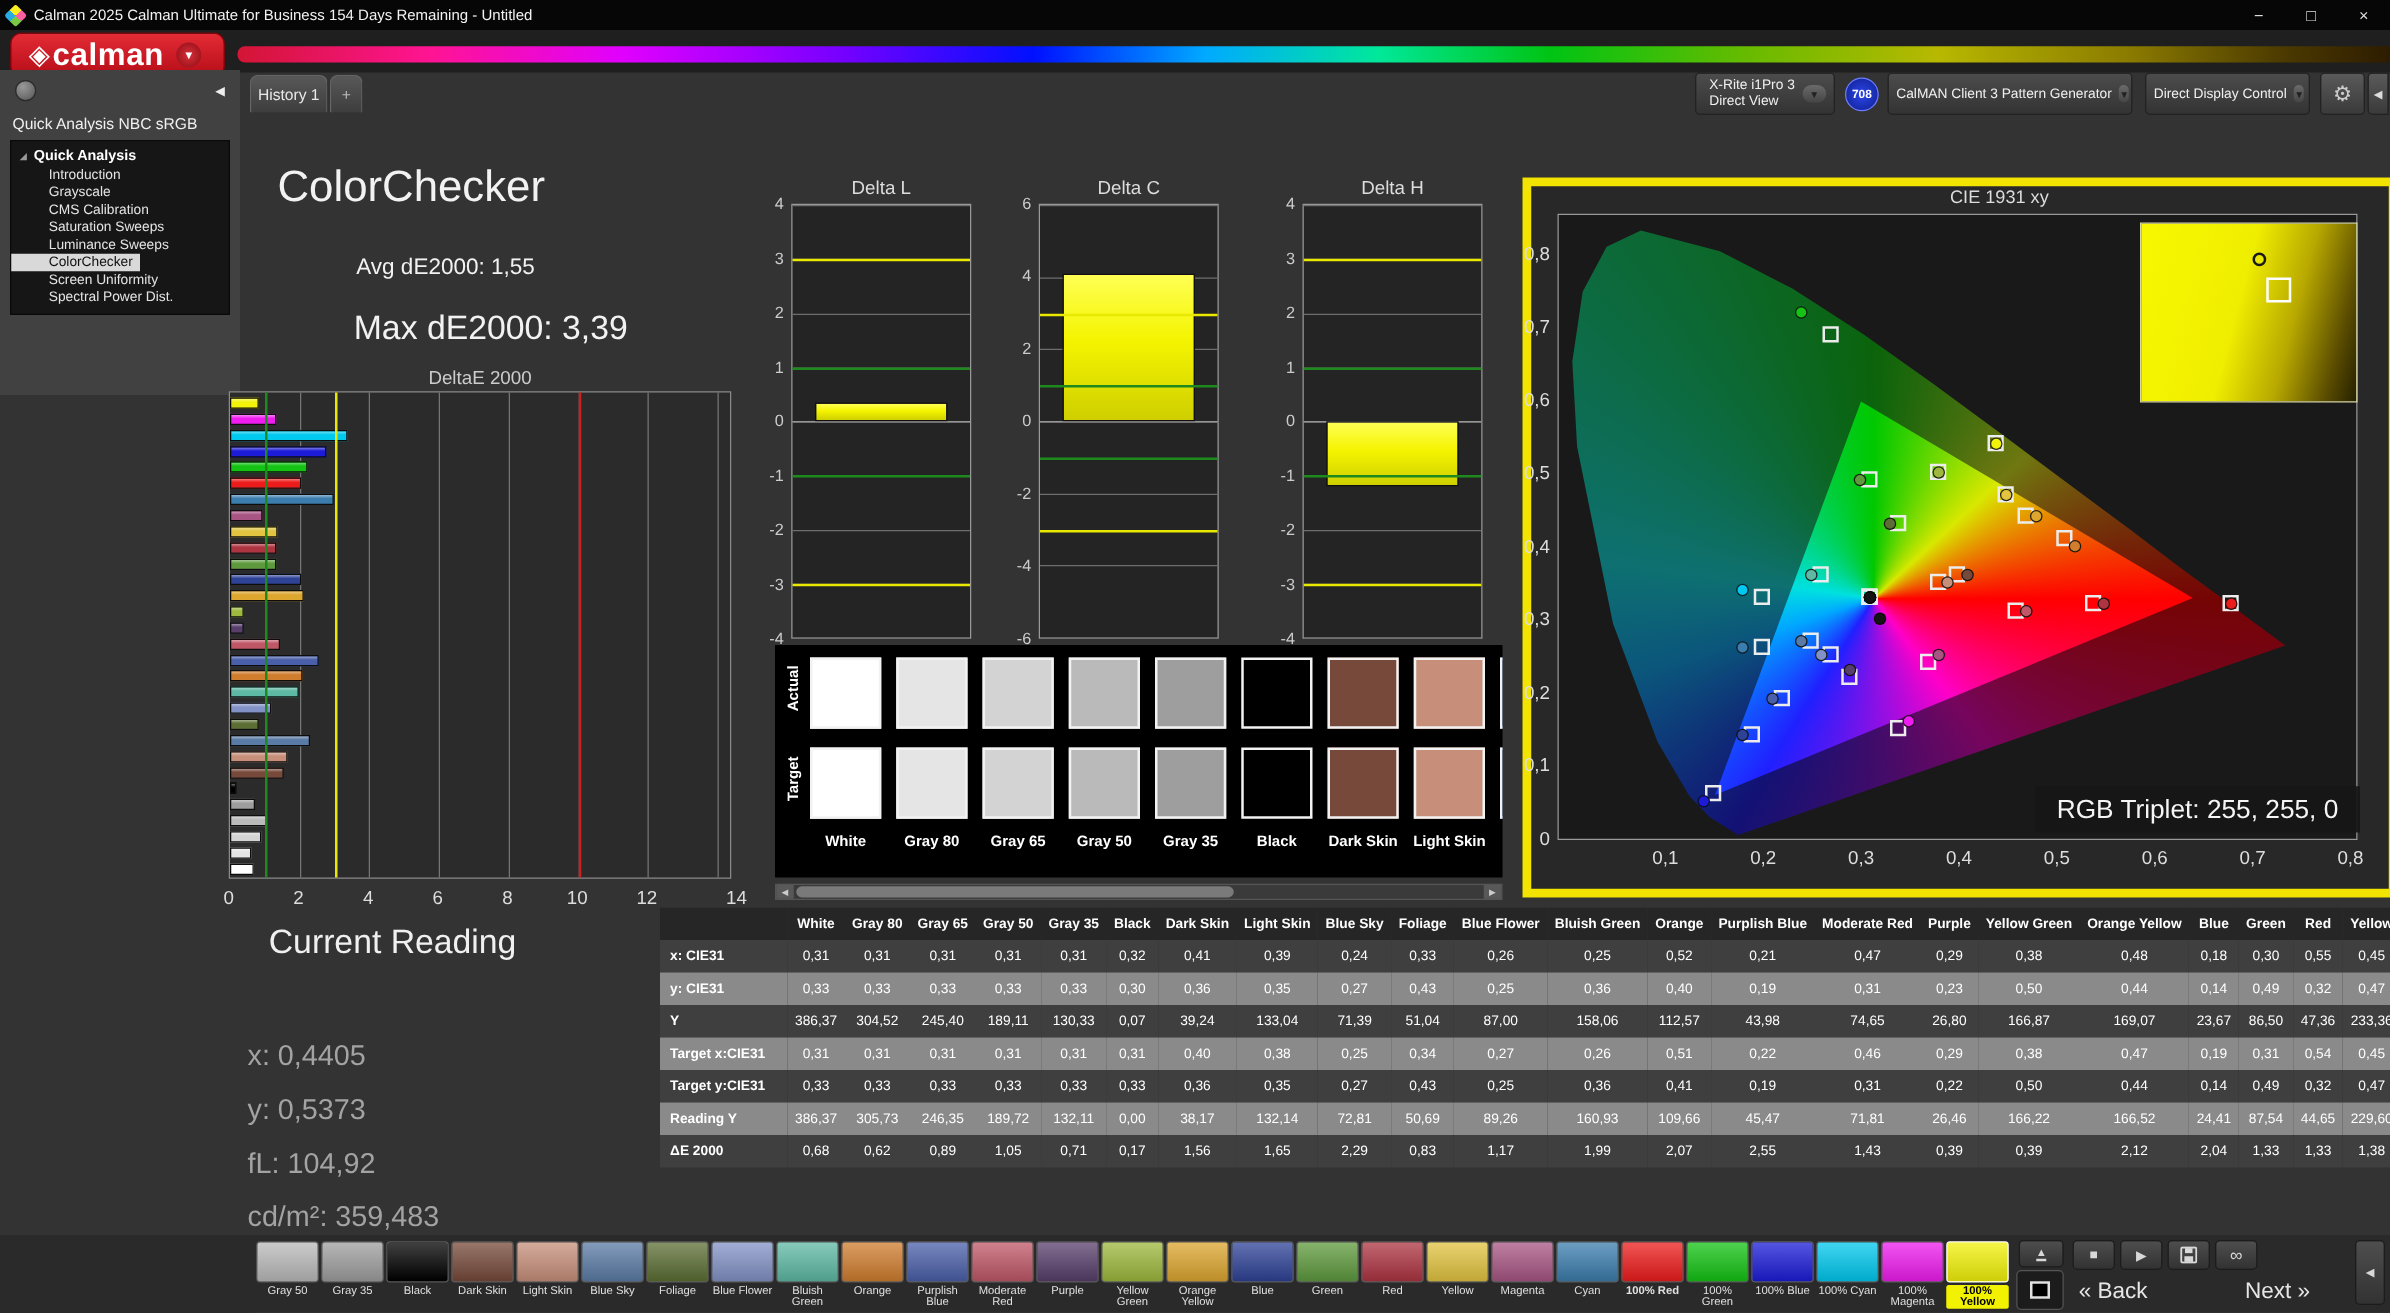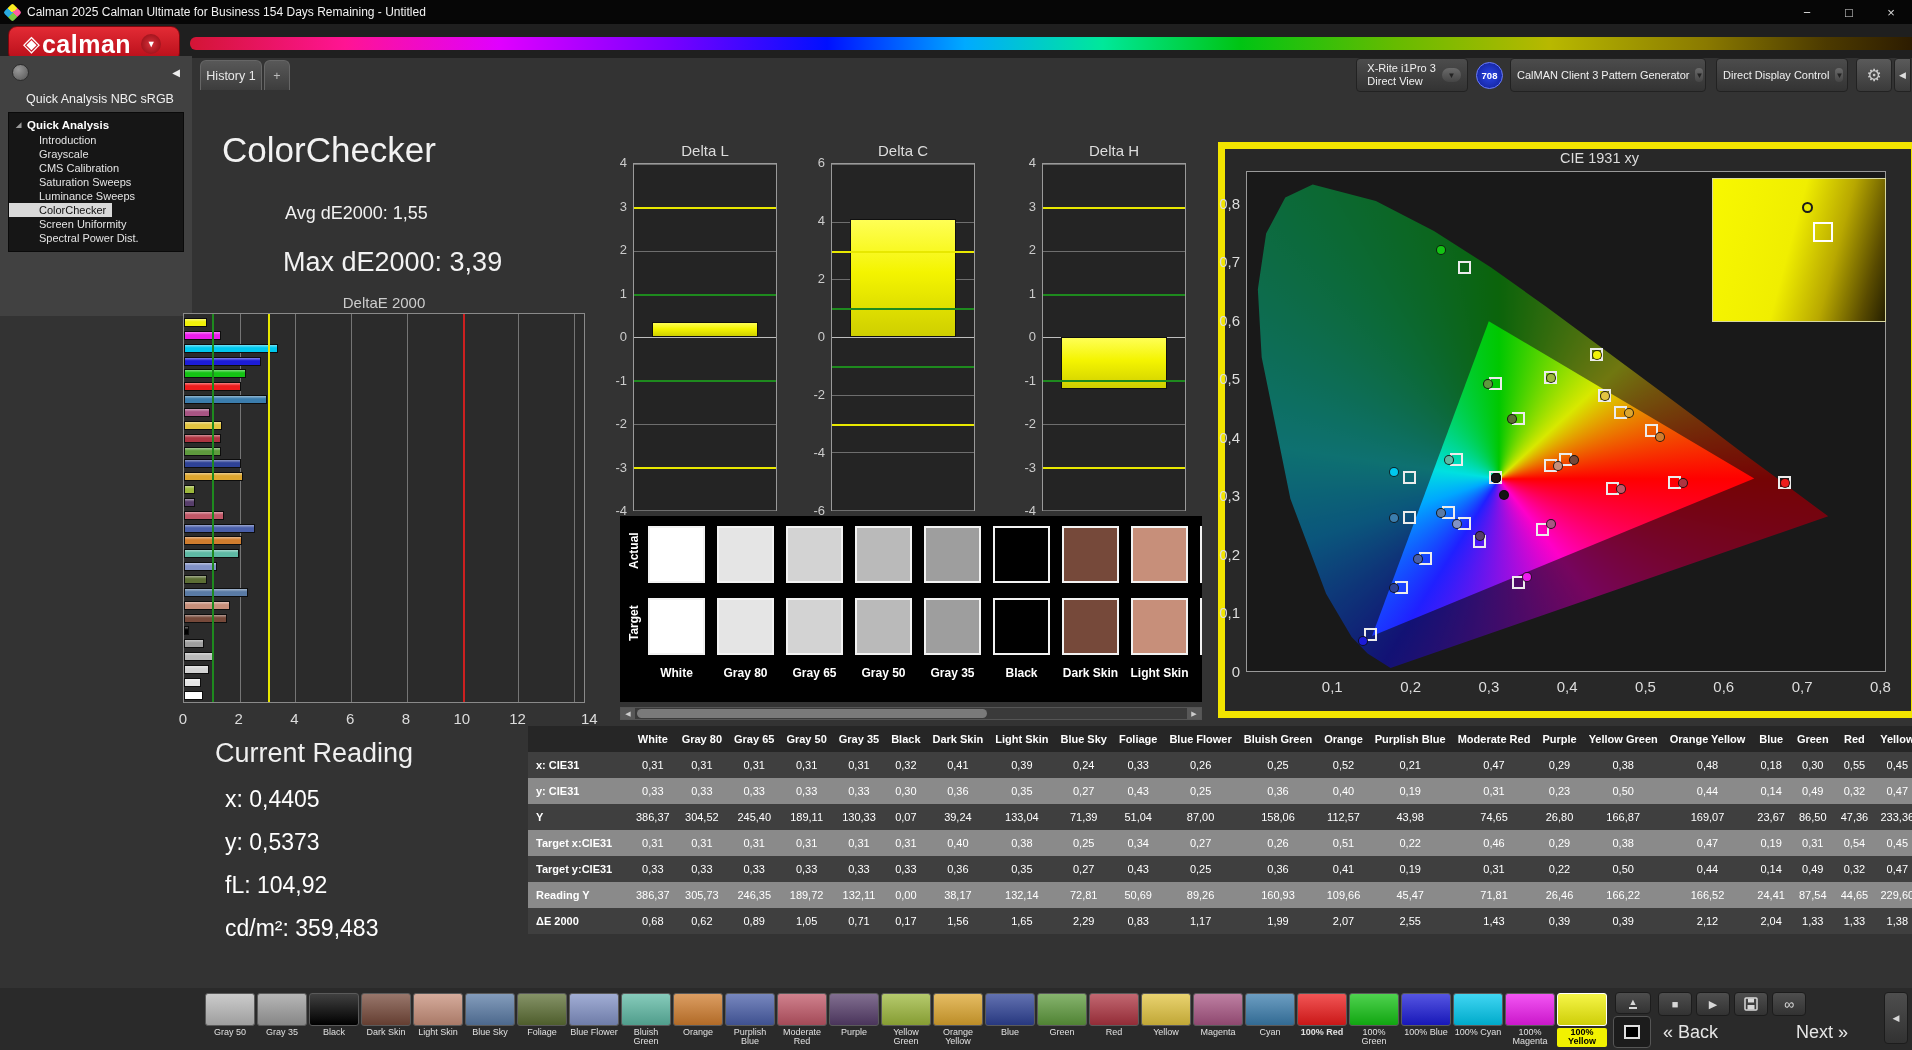--- a/index.html
+++ b/index.html
@@ -46,21 +46,21 @@
   #display-widget { left:1716px; width:132px; }
   #gear-btn { left:1856px; top:58px; width:36px; height:34px; background:linear-gradient(#5a5a5a,#3a3a3a); border:1px solid #222;
     border-radius:4px; color:#ccc; font-size:17px; display:flex; align-items:center; justify-content:center; }
   #collapse-right { left:1894px; top:58px; width:17px; height:34px; background:linear-gradient(#5a5a5a,#3a3a3a); border:1px solid #222;
     border-radius:4px 0 0 4px; color:#ddd; font-size:9px; display:flex; align-items:center; justify-content:center; }
 
   
   #sidebar { left:0; top:56px; width:192px; height:260px; background:#414141; }
   #sb-round { left:12px; top:8px; width:17px; height:17px; border-radius:50%; background:radial-gradient(circle at 35% 30%,#999,#555); border:1px solid #2c2c2c; position:absolute; }
   #sb-collapse { left:168px; top:8px; width:16px; height:17px; color:#eee; font-size:10px; display:flex; align-items:center; justify-content:center; position:absolute; }
-  #sb-header { left:10px; top:36px; font-size:12.5px; color:#f0f0f0; position:absolute; white-space:nowrap;margin-left:16px; }
+  #sb-header { left:10px; top:36px; font-size:12.5px; color:#f0f0f0; position:absolute; white-space:nowrap; }
   #tree { left:8px; top:56px; width:176px; height:140px; background:#161616; border:1px solid #0a0a0a; position:absolute; padding:5px 0 0 0; }
   .tree-root { color:#fff; font-weight:bold; font-size:11.5px; padding:1px 0 2px 18px; position:relative; }
   .tree-root .tri { position:absolute; left:7px; top:3px; font-size:7px; color:#999; }
   .tree-item { color:#e4e4e4; font-size:11px; padding:1px 2px 1px 30px; white-space:nowrap; }
   .tree-item.sel { background:#d9d9d9; color:#111; width:max-content; padding-right:6px; }
 
   
   #main-heading { left:222px; top:130px; font-size:35px; color:#f2f2f2; }
   #avg-line { left:285px; top:203px; font-size:18px; color:#f2f2f2; }
   #max-line { left:283px; top:247px; font-size:27px; color:#f2f2f2; }
@@ -68,21 +68,21 @@
   
   #de-title { left:183px; top:294px; width:402px; text-align:center; font-size:15px; color:#ccc; }
   #de-plot { left:183px; top:313px; width:402px; height:390px; background:#2b2b2b; border:1px solid #8a8a8a; }
   .de-grid { position:absolute; top:0; bottom:0; width:1px; background:#757575; }
   .de-limit { position:absolute; top:0; bottom:0; width:2px; }
   .de-bar { position:absolute; height:9px; border:1px solid #0d0d0d; }
   .de-xlabel { position:absolute; top:710px; font-size:15px; color:#ddd; width:30px; text-align:center; }
 
   
   #cr-title { left:215px; top:738px; font-size:27px; color:#f0f0f0; }
-  .cr-line { left:225px; font-size:23px; color:#ffffff; position:absolute; }
+  .cr-line { left:198px; font-size:23px; color:#a3a3a3; position:absolute;margin-top:45px; }
 
   
   .dc-title { position:absolute; top:142px; font-size:15px; color:#ddd; text-align:center; }
   .dc-plot { position:absolute; top:163px; height:348px; background:#242424; border:1px solid #9a9a9a; }
   .dc-grid { position:absolute; left:0; right:0; height:1px; background:#6e6e6e; }
   .dc-zero { position:absolute; left:0; right:0; height:1px; background:#bdbdbd; }
   .dc-limit { position:absolute; left:0; right:0; height:2px; }
   .dc-bar { position:absolute; left:13%; width:74%; background:linear-gradient(#ffff55,#f4f400 45%,#cfcf00); border:1px solid #101010; }
   .dc-tick { position:absolute; width:30px; text-align:right; font-size:13px; color:#ccc; }
 
@@ -681,20 +681,21 @@
       <div class="abs cie-xtick" style="left: 1547.2px;">0,4</div>
       <div class="abs cie-xtick" style="left: 1625.5px;">0,5</div>
       <div class="abs cie-xtick" style="left: 1703.8px;">0,6</div>
       <div class="abs cie-xtick" style="left: 1782.1px;">0,7</div>
       <div class="abs cie-xtick" style="left: 1860.4px;">0,8</div>
     </div>
   <div class="abs" id="cie-inset">
     <div id="inset-square"></div>
     <div id="inset-dot"></div>
   </div>
+  <div class="abs" id="rgb-box">RGB Triplet: 255, 255, 0</div>
 
   <div class="abs" id="bottom-bar">
     <div id="bp-holder">
         <div class="bp" style="left: 205px;">
           <div class="blk" style="background: linear-gradient(rgba(255, 255, 255, 0.25), rgba(0, 0, 0, 0.15)), rgb(186, 186, 186);"></div>
           <div class="lbl">Gray 50</div>
         </div>
         <div class="bp" style="left: 257px;">
           <div class="blk" style="background: linear-gradient(rgba(255, 255, 255, 0.25), rgba(0, 0, 0, 0.15)), rgb(158, 158, 158);"></div>
           <div class="lbl">Gray 35</div>

